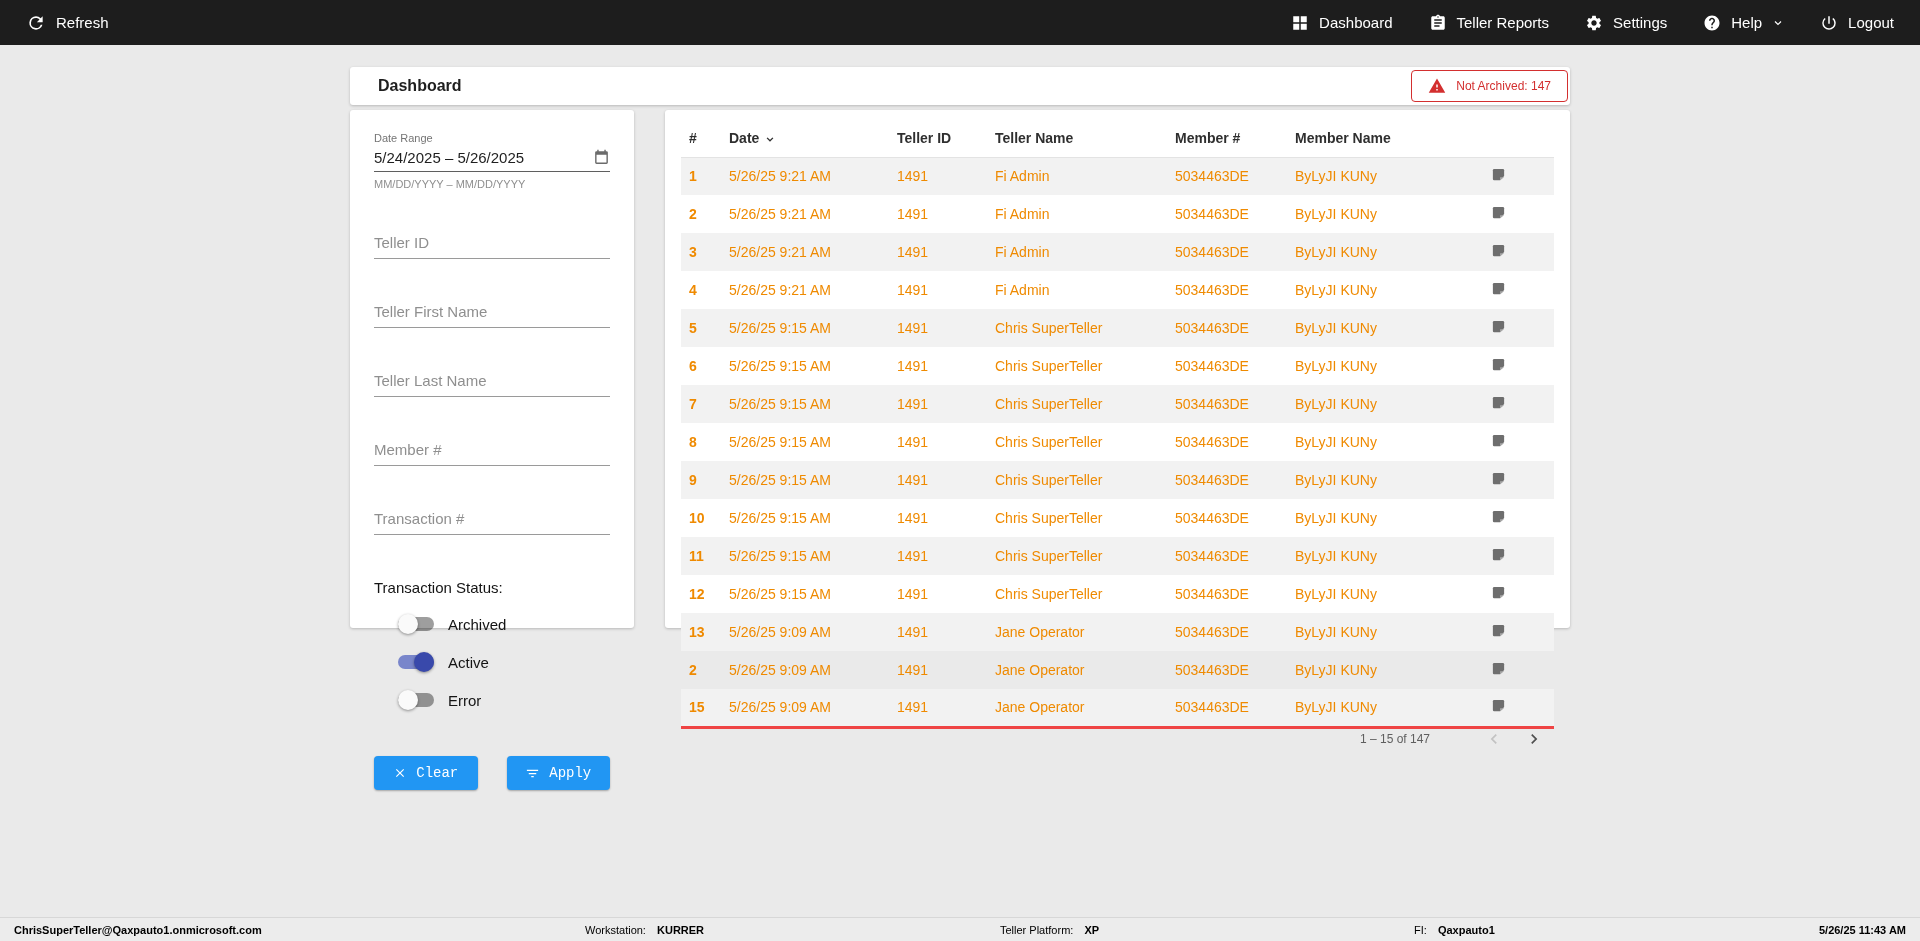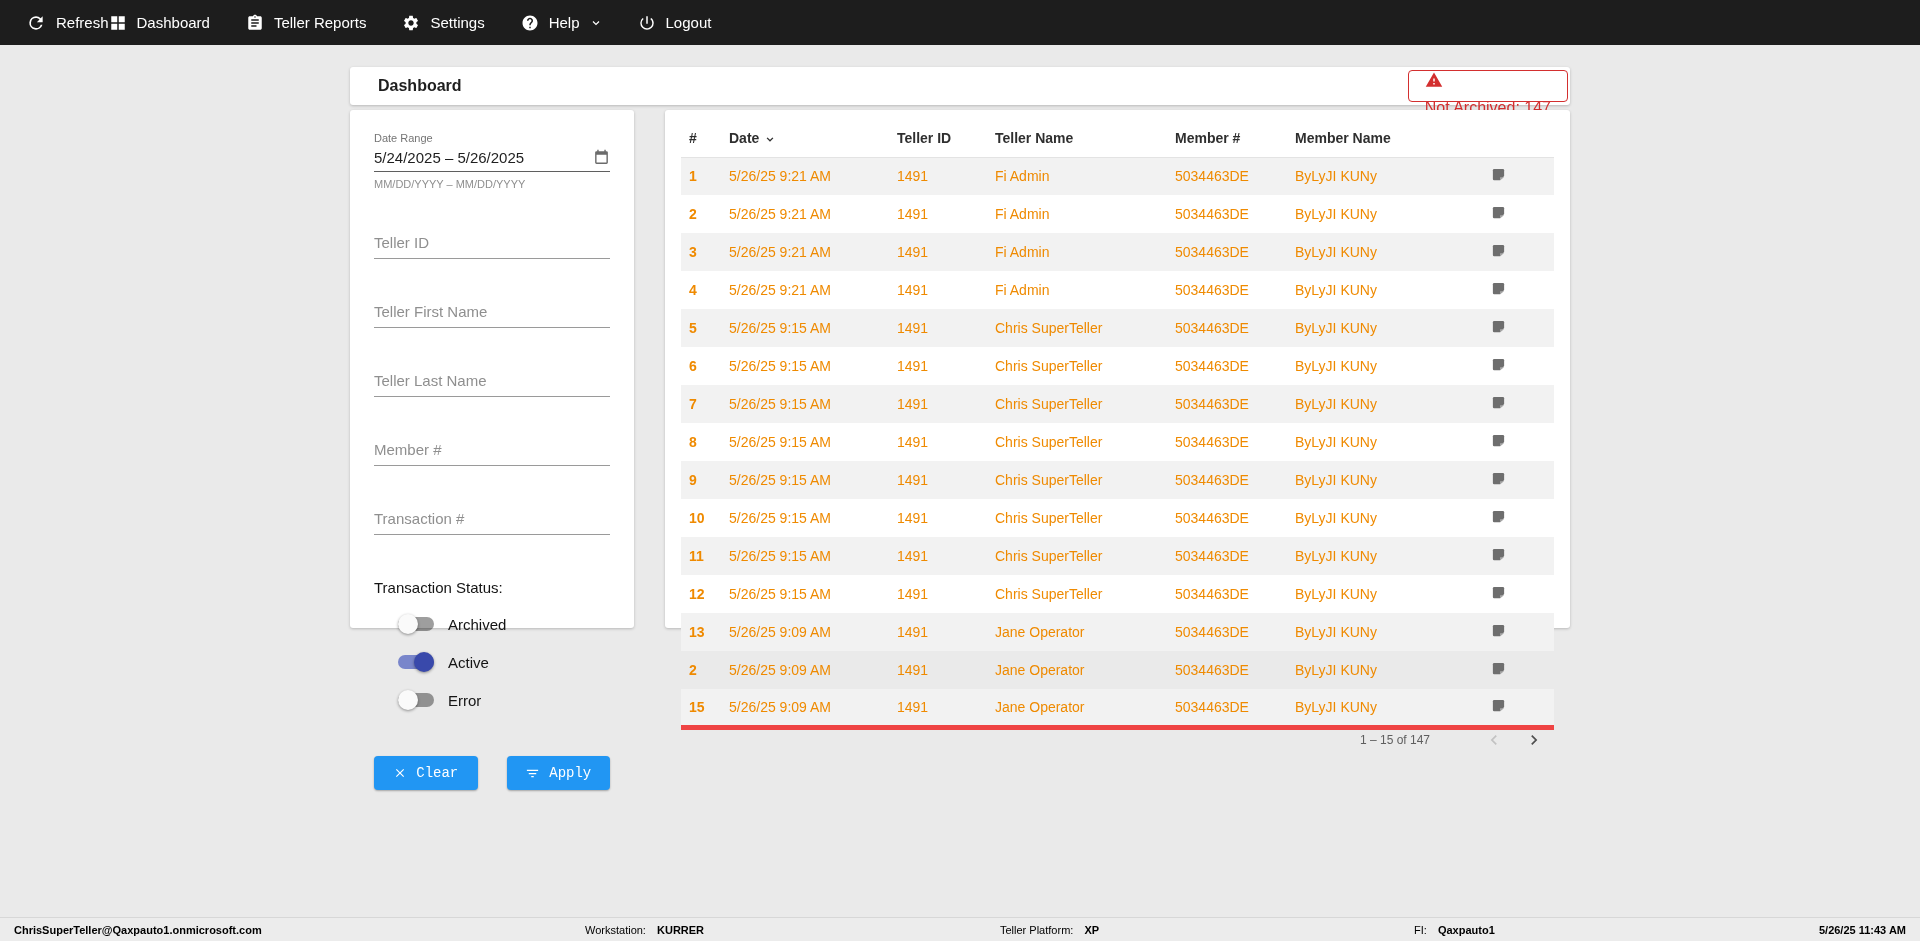--- a/index.html
+++ b/index.html
@@ -1,31 +1,31 @@
 <!DOCTYPE html>
 <html><head>
 <meta charset="utf-8">
 <style>
   * { margin:0; padding:0; box-sizing:border-box; }
   html,body { background:#eaeaea; }
   body { font-family:"Liberation Sans", sans-serif; }
   .page { width:1920px; height:941px; position:relative; background:#eaeaea; overflow:hidden; }
 
   
-  .topbar { height:45px; background:#1d1d1d; display:flex; align-items:center; padding:0 26px; color:#fff; }
+  .topbar { height:45px; background:#1d1d1d; display:flex; align-items:center; justify-content:space-between; padding:0 26px; color:#fff; }
   .topbar-item { display:flex; align-items:center; gap:10px; background:none; border:none; color:#fff; font-size:15px; font-family:inherit; cursor:pointer; }
   .topbar-right { display:flex; align-items:center; gap:36px; }
   .icon { display:inline-flex; align-items:center; justify-content:center; }
 
   
   .content { width:1220px; margin:22px auto 0; }
   .card { background:#fff; border-radius:3px; box-shadow:0 1px 3px rgba(0,0,0,.22); }
   .header-card { height:38px; display:flex; align-items:center; justify-content:space-between; padding:0 2px 0 28px; }
   .page-title { font-weight:bold; font-size:16px; color:#1e1e1e; }
-  .badge { display:flex; align-items:flex-start; gap:10px; border:1px solid #d32f2f; color:#d32f2f; border-radius:4px; height:32px; padding:0 16px; background:#fff; font-size:16px; cursor:pointer;flex-direction:column; }
+  .badge { display:flex; align-items:center; gap:10px; border:1px solid #d32f2f; color:#d32f2f; border-radius:4px; height:32px; padding:0 16px; background:#fff; font-size:12px; cursor:pointer; }
 
   .cards-row { display:flex; gap:31px; margin-top:5px; height:518px; }
 
   
   .filter-card { width:284px; padding:22px 24px; flex:none; }
   .small-label { font-size:11px; color:#757575; display:block; }
   .date-row { display:flex; align-items:center; border-bottom:1px solid #5f5f5f; padding:3px 0 5px; margin-top:2px; }
   .date-input { border:none; outline:none; font-size:15px; color:#1f1f1f; flex:1; min-width:0; background:transparent; font-family:inherit; }
   .hint { font-size:11px; color:#8f8f8f; margin-top:6px; }
   .line-input { display:block; width:100%; border:none; border-bottom:1px solid #9a9a9a; outline:none; font-size:15px; padding:4px 0 7px; margin-top:40px; color:#1f1f1f; background:transparent; font-family:inherit; }
@@ -41,21 +41,21 @@
   .btn-row { display:flex; gap:29px; margin-top:46px; }
   .btn { display:flex; align-items:center; justify-content:center; gap:9px; width:104px; height:34px; background:#2196f3; color:#fff; border:none; border-radius:4px; font-size:14px; font-family:Liberation Mono, monospace; cursor:pointer; box-shadow:0 1px 2px rgba(0,0,0,.3); }
 
   
   .table-card { flex:1; padding:10px 16px 14px; display:flex; flex-direction:column; min-width:0; }
   table { width:100%; border-collapse:collapse; table-layout:fixed; }
   thead th { text-align:left; font-size:14px; color:#2f2f2f; font-weight:bold; height:37px; border-bottom:1px solid #e3e3e3; padding:0 6px 0 8px; white-space:nowrap; }
   thead th .sort-icon { vertical-align:-3px; margin-left:4px; }
   tbody td { height:38px; font-size:14px; color:#ef8a00; padding:0 6px 0 8px; white-space:nowrap; overflow:hidden; }
   tbody tr.alt { background:#f2f2f2; }
-  tbody tr:last-child td { border-bottom:5px solid #ef4444; }
+  tbody tr:last-child td { border-bottom:3px solid #ef4444; }
   td.c-num { font-weight:bold; }
   .note-btn { background:none; border:none; cursor:pointer; display:inline-flex; padding:0; }
 
   .pagination { margin-top:auto; display:flex; align-items:center; justify-content:flex-end; color:#5f5f5f; font-size:12px; padding:0 10px 4px; }
   .pagination .range { margin-right:34px; }
   .page-btn { background:none; border:none; cursor:pointer; display:inline-flex; padding:0; margin-left:20px; }
 
   
   .statusbar { position:absolute; bottom:0; left:0; right:0; height:24px; background:#ececec; border-top:1px solid #d7d7d7; font-size:11px; color:#000; }
   .statusbar > span { position:absolute; top:50%; transform:translateY(-50%); white-space:nowrap;text-align:center; }

